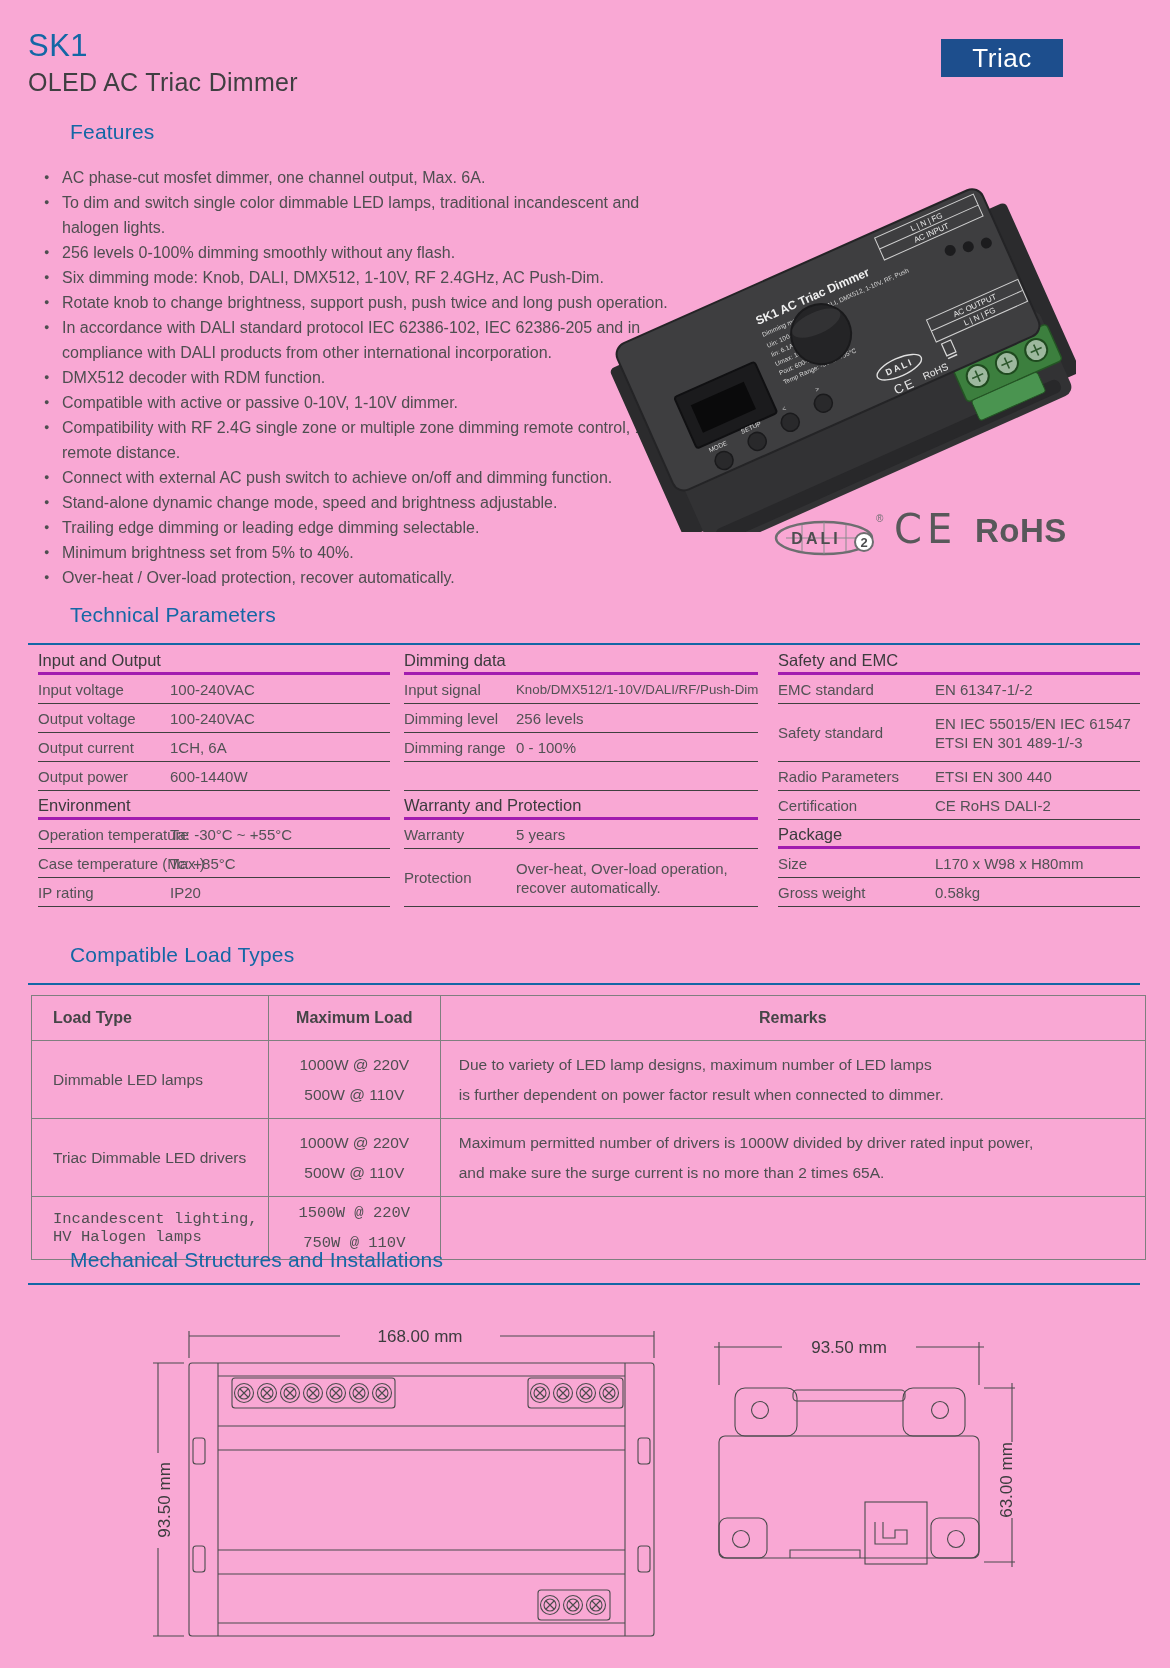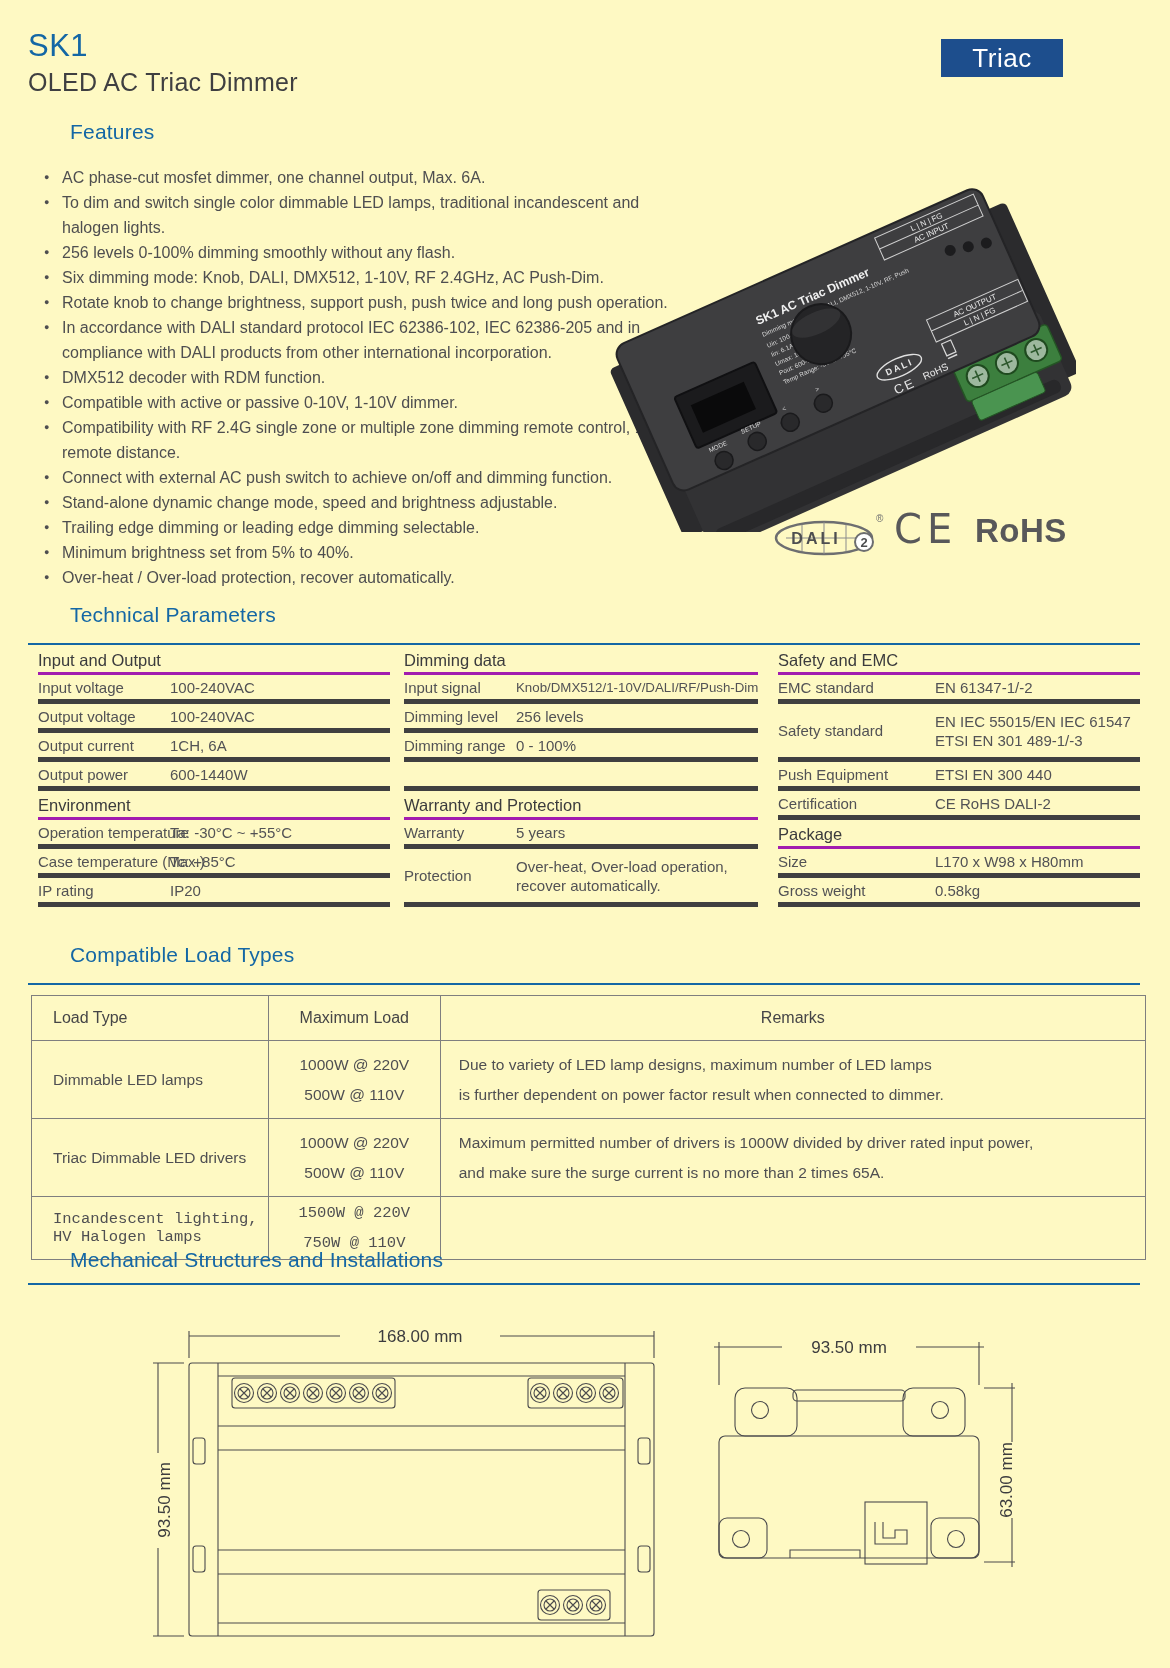--- a/index.html
+++ b/index.html
@@ -1,16 +1,16 @@
 <!DOCTYPE html>
 <html><head>
 <meta charset="utf-8">
 <style>
   html,body{margin:0;padding:0;background:#e8e8e8;}
-  .page{position:relative;width:1170px;height:1668px;margin:0 auto;background:#fef9c3;
+  .page{position:relative;width:1170px;height:1668px;margin:0 auto;background:#f9a8d4;
         font-family:"Liberation Sans",sans-serif;overflow:hidden;}
   .abs{position:absolute;}
 
   
   .model{left:28px;top:28px;font-size:31px;color:#1467a5;letter-spacing:.5px;}
   .prodname{left:28px;top:68px;font-size:25px;color:#3f3f41;letter-spacing:.3px;}
   .badge{left:941px;top:39px;width:122px;height:38px;background:#1d4e8d;color:#fff;
          display:flex;align-items:center;justify-content:center;font-size:26px;letter-spacing:.5px;text-align:center;}
 
   
@@ -20,35 +20,35 @@
   
   .features-list{left:28px;top:149px;width:652px;list-style:none;margin:16px;padding:0;
                  font-size:16px;line-height:25px;color:#4e4e50;}
   .features-list li{position:relative;padding-left:18px;}
   .features-list li::before{content:"●";position:absolute;left:0;top:0;font-size:9px;}
 
   
   .tp-col{position:absolute;top:646px;}
   .tp-group-title{height:29px;line-height:28px;border-bottom:3px solid #a21caf;
                   font-size:16.5px;color:#3b3b3d;box-sizing:border-box;}
-  .tp-row{display:flex;align-items:center;height:29px;border-bottom:5px solid #404040;box-sizing:border-box;}
+  .tp-row{display:flex;align-items:center;height:29px;border-bottom:1px solid #404040;box-sizing:border-box;}
   .tp-row.tall{height:58px;}
   .tp-row.blank{height:29px;}
   .tp-label{flex:0 0 auto;font-size:15px;color:#525255;white-space:nowrap;}
   .tp-value{font-size:15px;color:#525255;line-height:19px;}
   .tp-value.small{font-size:13.3px;white-space:nowrap;}
   .col1 .tp-label{width:132px;}
   .col2 .tp-label{width:112px;}
   .col3 .tp-label{width:157px;}
 
   
   table.load{position:absolute;left:31px;top:995px;width:1115px;border-collapse:collapse;
              font-size:15.5px;color:#4f4f52;}
   table.load th,table.load td{border:1px solid #7f7f7f;box-sizing:border-box;}
-  table.load th{height:45px;font-weight:normal;font-size:16px;color:#454547;}
+  table.load th{height:45px;font-weight:bold;font-size:16px;color:#454547;}
   table.load th.left,table.load td.left{text-align:left;padding-left:21px;}
   table.load td.center{text-align:center;line-height:30px;}
   table.load td.remarks{padding-left:18px;line-height:30px;}
   .rh1{height:78px;} .rh2{height:78px;} .rh3{height:58px;font-family:Liberation Mono, monospace;}
 
   svg text{font-family:"Liberation Sans",sans-serif;}
   .dimtxt{font-size:17px;fill:#3c3c3e;}
   .logo-ce{left:894px;top:506px;font-size:40px;color:#58585a;letter-spacing:5px;font-family:"DejaVu Sans",sans-serif;}
   .logo-rohs{left:975px;top:512px;font-size:33px;font-weight:bold;color:#58585a;letter-spacing:.5px;}
 </style>
@@ -265,21 +265,21 @@
         </div>
       </div>
       <div class="tp-row tall">
         <span class="tp-label">Safety standard</span>
         <div class="tp-value">
           <div>EN IEC 55015/EN IEC 61547</div>
           <div>ETSI EN 301 489-1/-3</div>
         </div>
       </div>
       <div class="tp-row">
-        <span class="tp-label">Push Equipment</span>
+        <span class="tp-label">Radio Parameters</span>
         <div class="tp-value">
           <div>ETSI EN 300 440</div>
         </div>
       </div>
       <div class="tp-row">
         <span class="tp-label">Certification</span>
         <div class="tp-value">
           <div>CE RoHS DALI-2</div>
         </div>
       </div>

